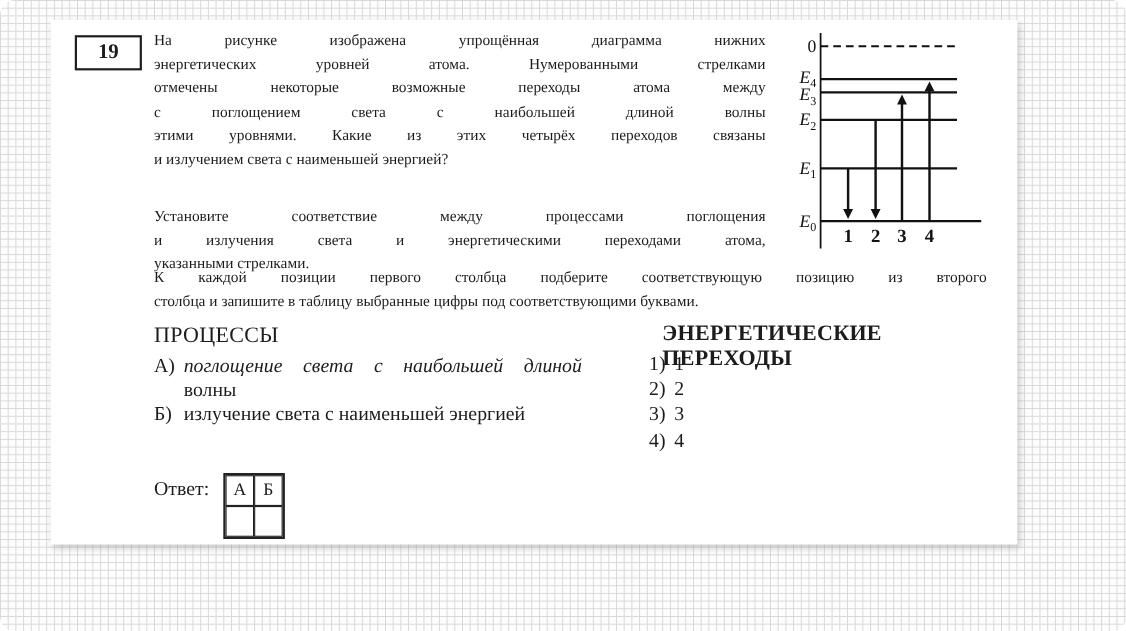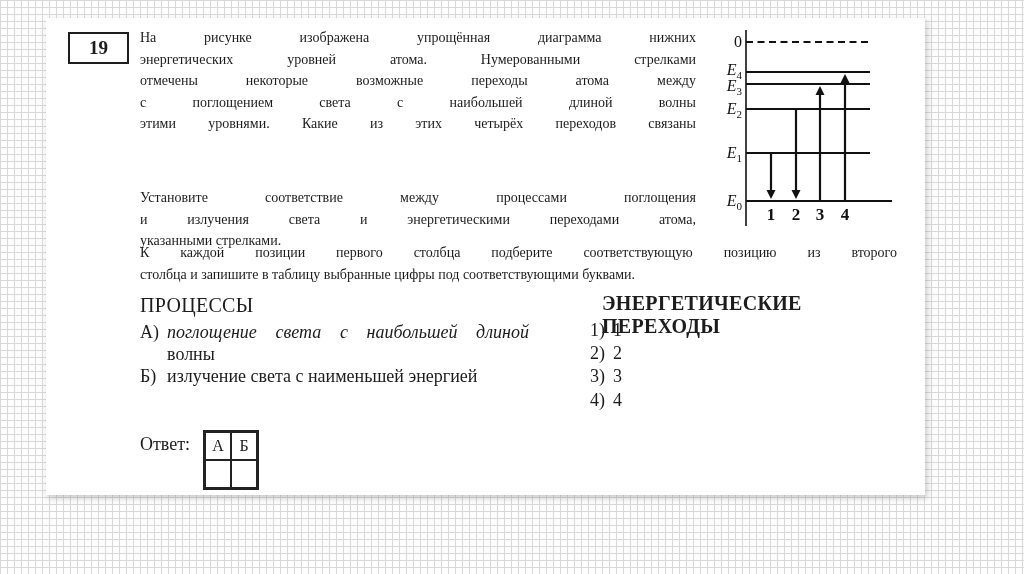--- a/index.html
+++ b/index.html
@@ -7,20 +7,21 @@
     position:relative;
     width:1024px;height:574px;
     overflow:hidden;
     background-color:#fdfdfd;
     background-image:
       linear-gradient(#d8d8d8 1px, transparent 1px),
       linear-gradient(90deg, #d8d8d8 1px, transparent 1px);
     background-size:7px 7px;
     font-family:"Liberation Serif","DejaVu Serif",serif;
     color:#1c1c1c;
+    border-radius:14px;
   }
   #page{
     position:absolute;left:46px;top:18px;width:879px;height:477px;
     background:#ffffff;
     box-shadow:2px 3px 6px rgba(110,110,110,0.35);
   }
   .abs{position:absolute;}
   #qnum{
     left:22px;top:14px;width:57px;height:28px;
     border:2px solid #1e1e1e;
@@ -72,20 +73,21 @@
     <div id="qnum" class="abs">
       <span>19</span>
     </div>
 
     <div id="p1" class="abs para">
         <div class="tline">На рисунке изображена упрощённая диаграмма нижних</div>
         <div class="tline">энергетических уровней атома. Нумерованными стрелками</div>
         <div class="tline">отмечены некоторые возможные переходы атома между</div>
         <div class="tline">с поглощением света с наибольшей длиной волны</div>
         <div class="tline">этими уровнями. Какие из этих четырёх переходов связаны</div>
+        <div class="tline last">и излучением света с наименьшей энергией?</div>
       </div>
 
     <div id="p2" class="abs para">
         <div class="tline">Установите соответствие между процессами поглощения</div>
         <div class="tline">и излучения света и энергетическими переходами атома,</div>
         <div class="tline last">указанными стрелками.</div>
       </div>
 
     <div id="p3" class="abs para">
         <div class="tline">К каждой позиции первого столбца подберите соответствующую позицию из второго</div>

